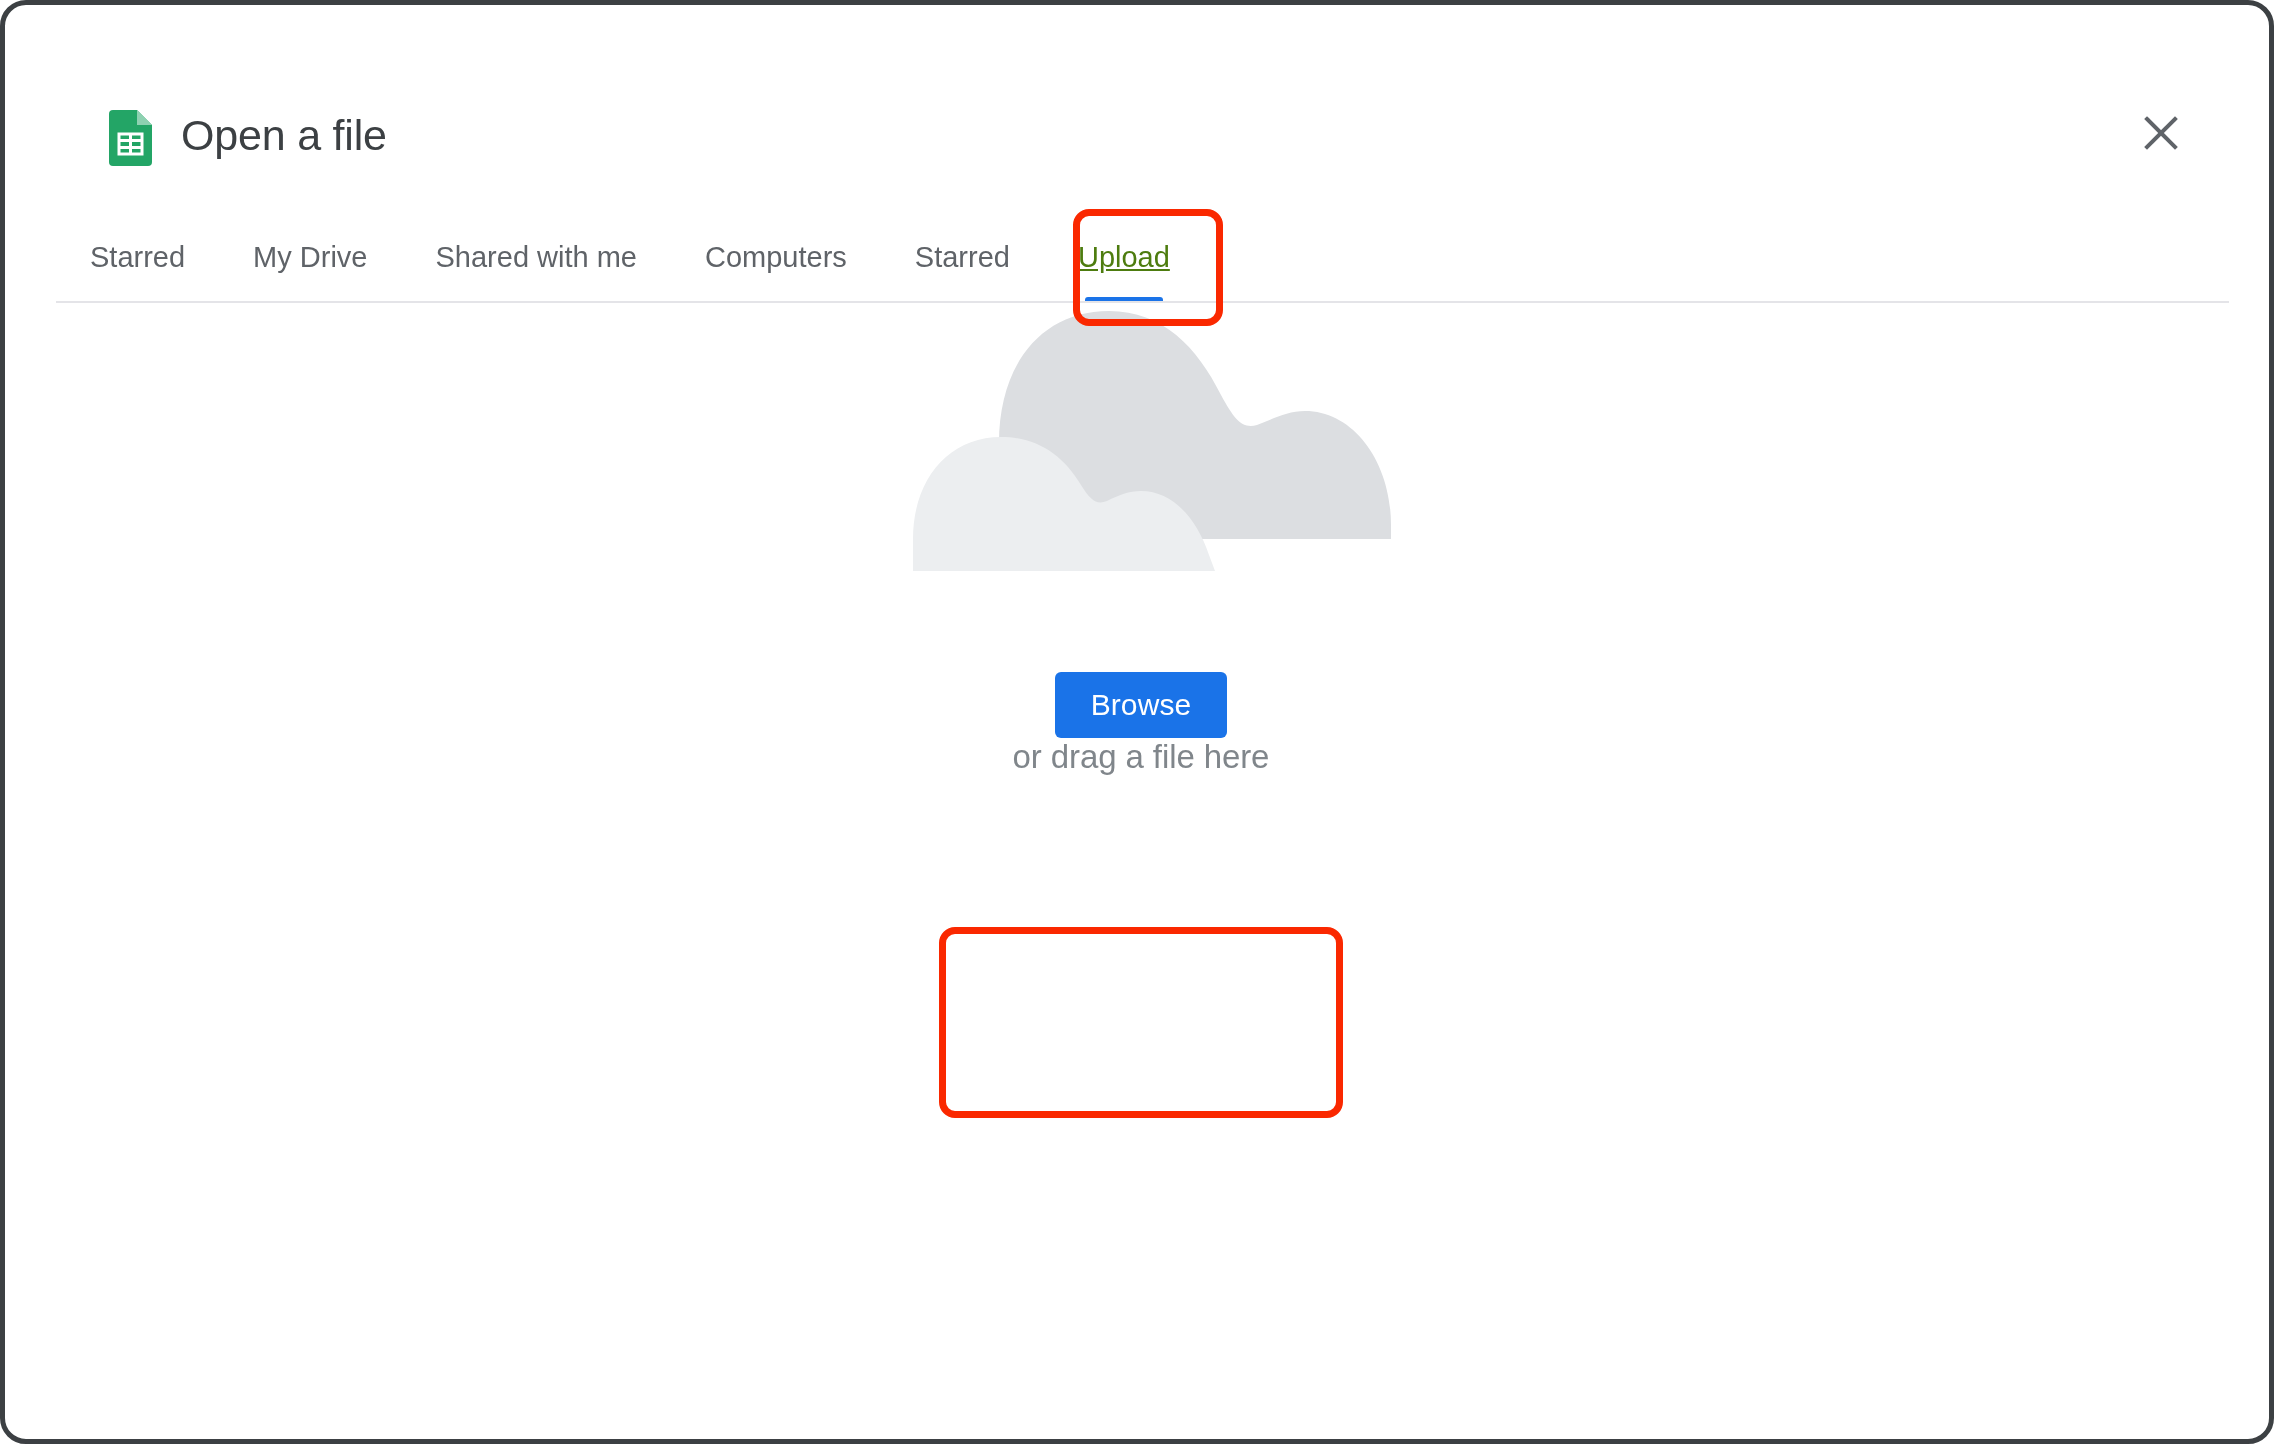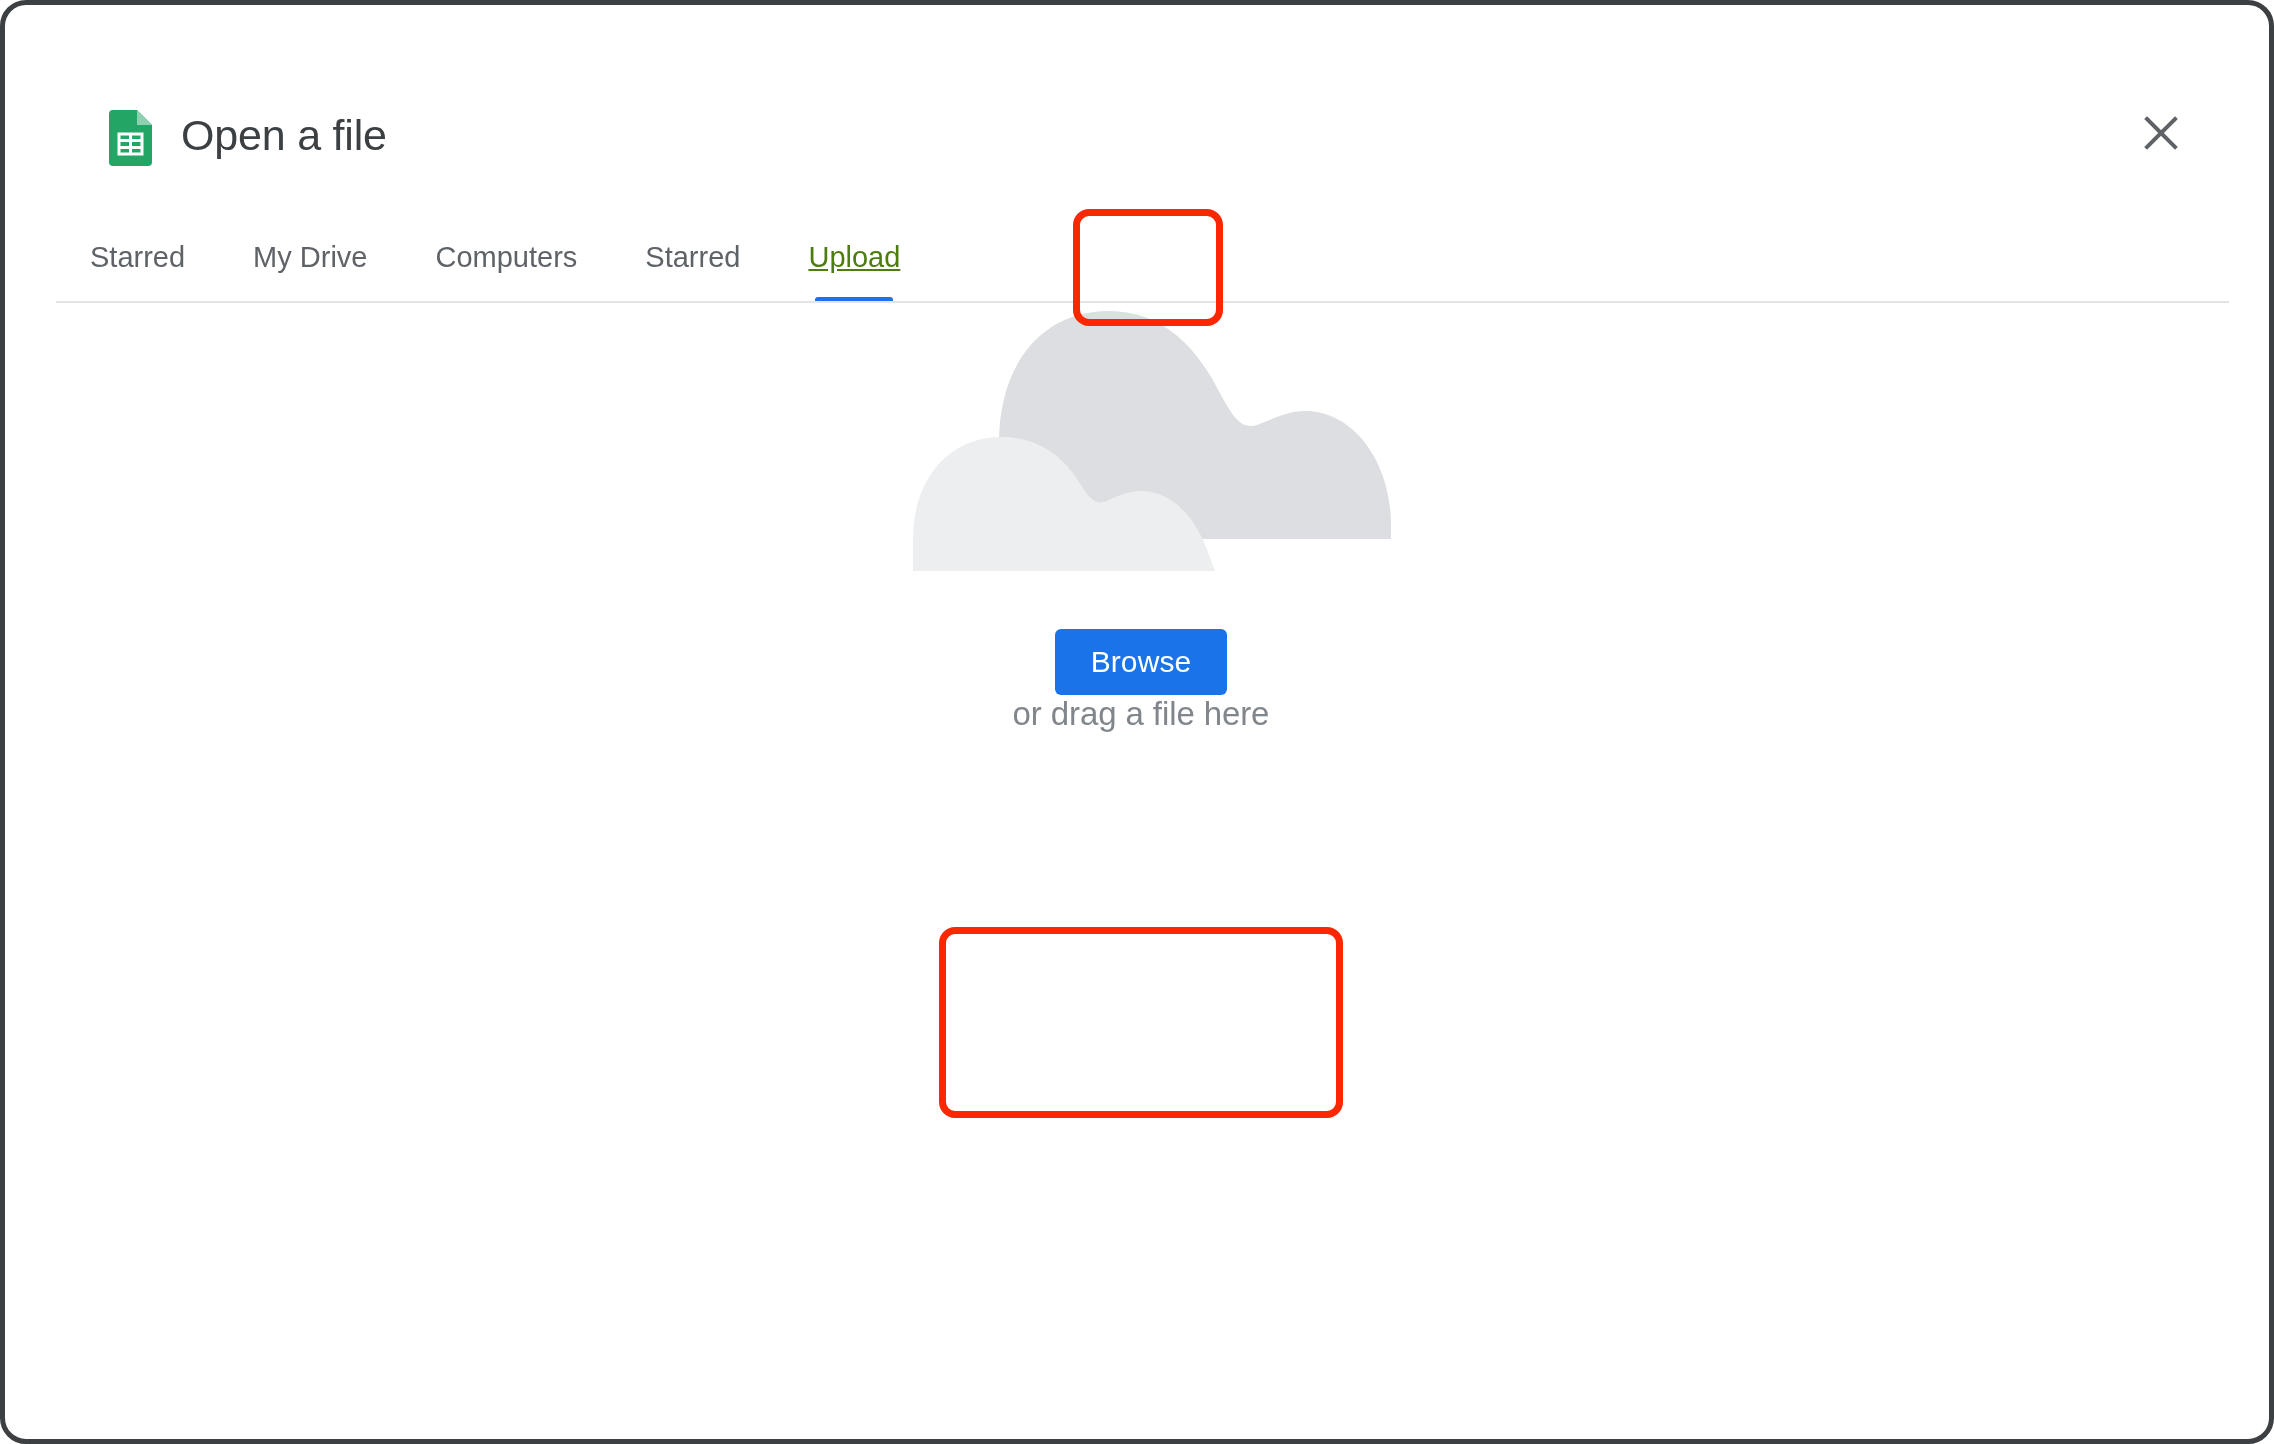--- a/index.html
+++ b/index.html
@@ -143,20 +143,21 @@
   #drop-target {
     position: absolute;
     left: 934px;
     top: 624px;
     width: 404px;
     height: 190px;
     box-sizing: border-box;
     display: flex;
     flex-direction: column;
     align-items: center;
+    justify-content: center;
   }
 
   #browse-button {
     display: inline-flex;
     align-items: center;
     justify-content: center;
     background: #1a73e8;
     color: #ffffff;
     font-size: 30px;
     border: none;
@@ -226,20 +227,23 @@
     </div>
   </div>
 
   <div id="tab-strip">
     <div id="tab-list">
       <div class="tab-item">
         <span>Starred</span>
       </div>
       <div class="tab-item">
         <span>My Drive</span>
+      </div>
+      <div class="tab-item">
+        <span>Shared with me</span>
       </div>
       <div class="tab-item">
         <span>Computers</span>
       </div>
       <div class="tab-item">
         <span>Starred</span>
       </div>
       <div class="tab-item active">
         <span>Upload</span>
         <span class="tab-underline"></span>

